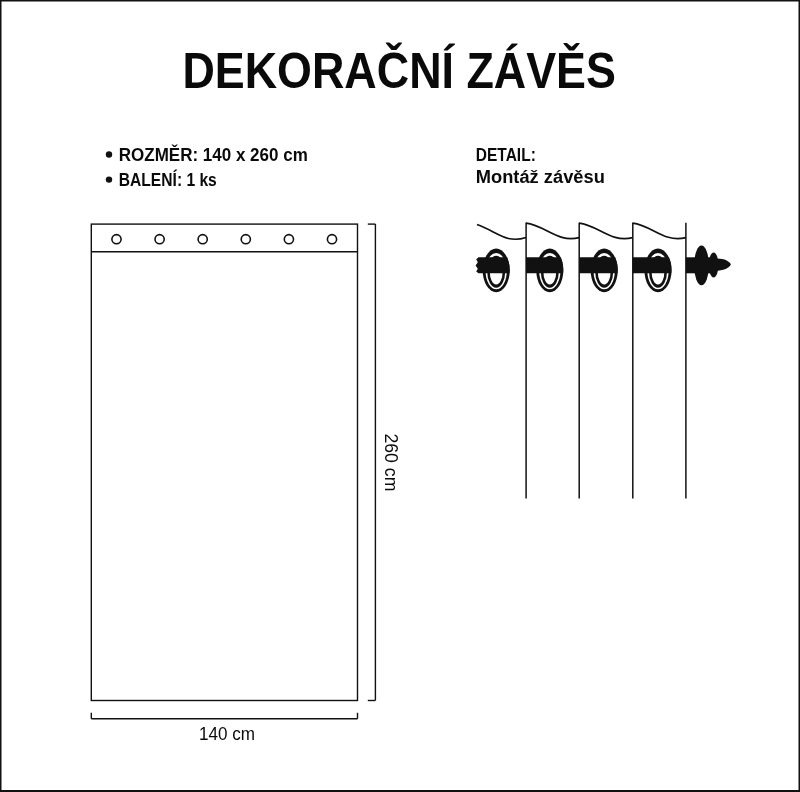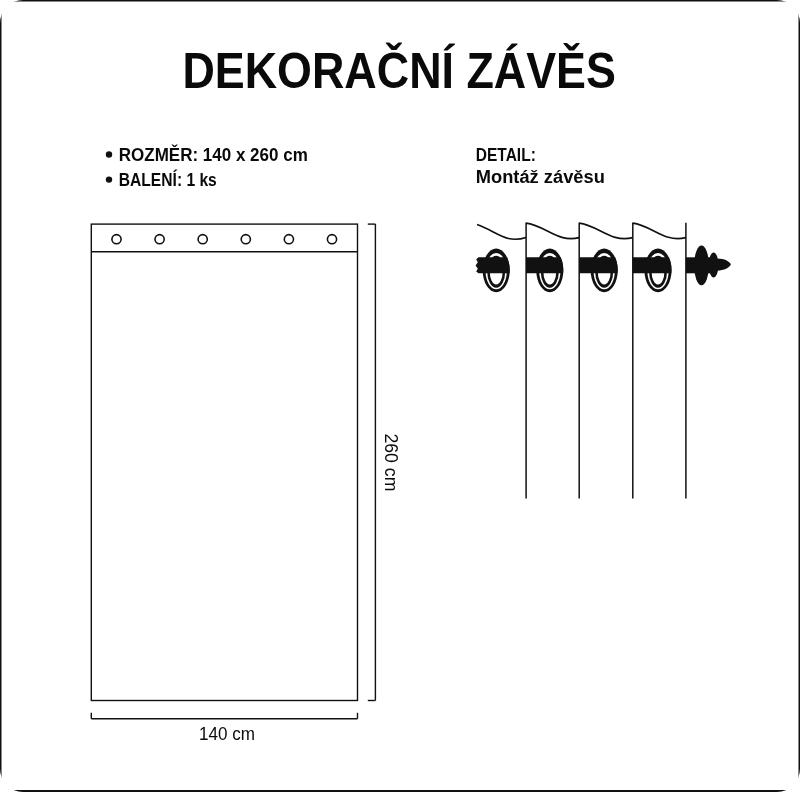--- a/index.html
+++ b/index.html
@@ -1,16 +1,16 @@
 <!DOCTYPE html>
 <html><head>
 <meta charset="utf-8">
 <style>
   html,body{margin:0;padding:0;background:#fff;}
-  #page{position:relative;width:800px;height:792px;background:#fff;overflow:hidden;border-radius:23px;}
+  #page{position:relative;width:800px;height:792px;background:#fff;overflow:hidden;}
   svg{position:absolute;left:0;top:0;}
   text{font-family:"Liberation Sans", sans-serif;fill:#0a0a0a;}
 </style>
 </head>
 <body>
 <div id="page">
 <svg width="800" height="792" viewBox="0 0 800 792">
 
   <rect x="0" y="0" width="800" height="1.5" fill="#111"></rect>
   <rect x="0" y="790" width="800" height="2" fill="#111"></rect>

